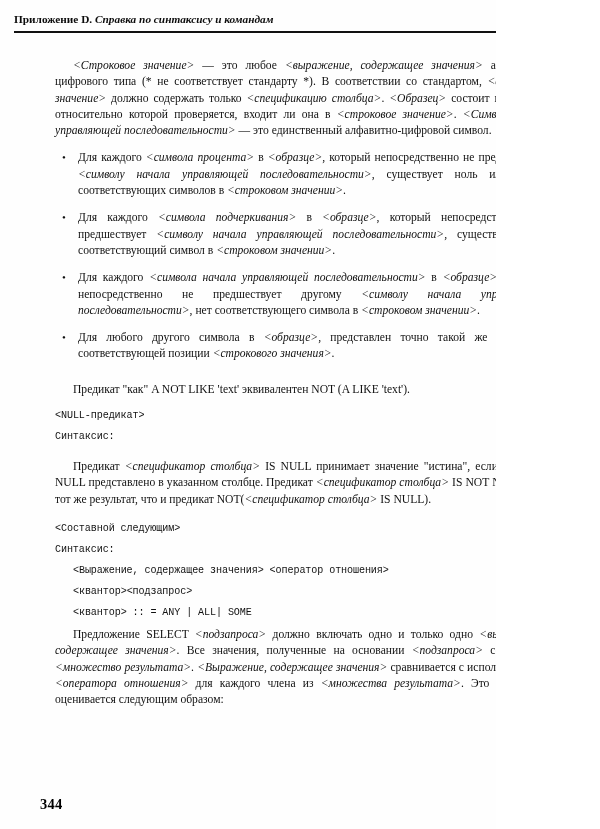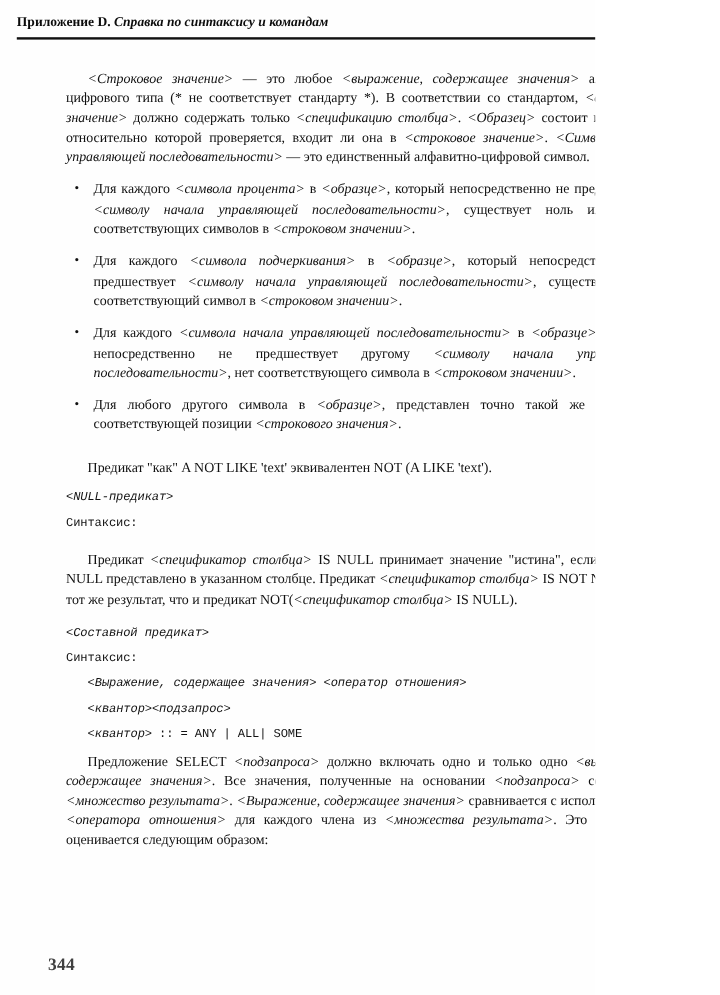--- a/index.html
+++ b/index.html
@@ -86,31 +86,31 @@
   .mono {
     font-family: "Liberation Mono", "DejaVu Sans Mono", monospace;
     font-size: 10.1px;
     line-height: 13px;
     letter-spacing: -0.1px;
     white-space: pre;
     color: #111;
   }
   .mono.ind1 { margin-left: 0px; }
   .mono.ind2 { margin-left: 18px; }
-  .mono .mi { font-style: italic; }
+  .mono .mi { }
 
   
   .folio {
     position: absolute;
     left: 40px;
     bottom: 16px;
     font-size: 14.5px;
     font-weight: bold;
     letter-spacing: 0.2px;
-    color: #404040;
+    color: #000000;
   }
 </style>
 </head>
 <body>
 
 <div class="page">
 
   <div class="runhead">
     <span class="rh-bold">Приложение D.</span>
     <span class="rh-ital">Справка по синтаксису и командам</span>
@@ -149,21 +149,21 @@
 
     <div class="sp-sm"></div>
 
 
     <div class="sp-sm"></div>
 
     <p class="para indent"><span>Предикат </span><i>&lt;спецификатор столбца&gt;</i><span> IS NULL принимает значение "истина", если значение NULL представлено в указанном столбце. Предикат </span><i>&lt;спецификатор столбца&gt;</i><span> IS NOT NULL дает тот же результат, что и предикат NOT(</span><i>&lt;спецификатор столбца&gt;</i><span> IS NULL).</span></p>
 
     <div class="sp-lg"></div>
 
-    <div class="mono ind1"><span>&lt;</span><span class="mi">Составной предикат</span><span>&gt;</span></div>
+    <div class="mono ind1"><span>&lt;</span><span class="mi">Составной следующим</span><span>&gt;</span></div>
 
     <div class="sp-sm"></div>
 
     <div class="mono ind1">Синтаксис:</div>
 
     <div class="sp-sm"></div>
 
     <div class="mono ind2"><span class="mi">&lt;Выражение, содержащее значения&gt;</span><span class="mi"> &lt;оператор отношения&gt;</span></div>
 
     <div class="sp-sm"></div>

